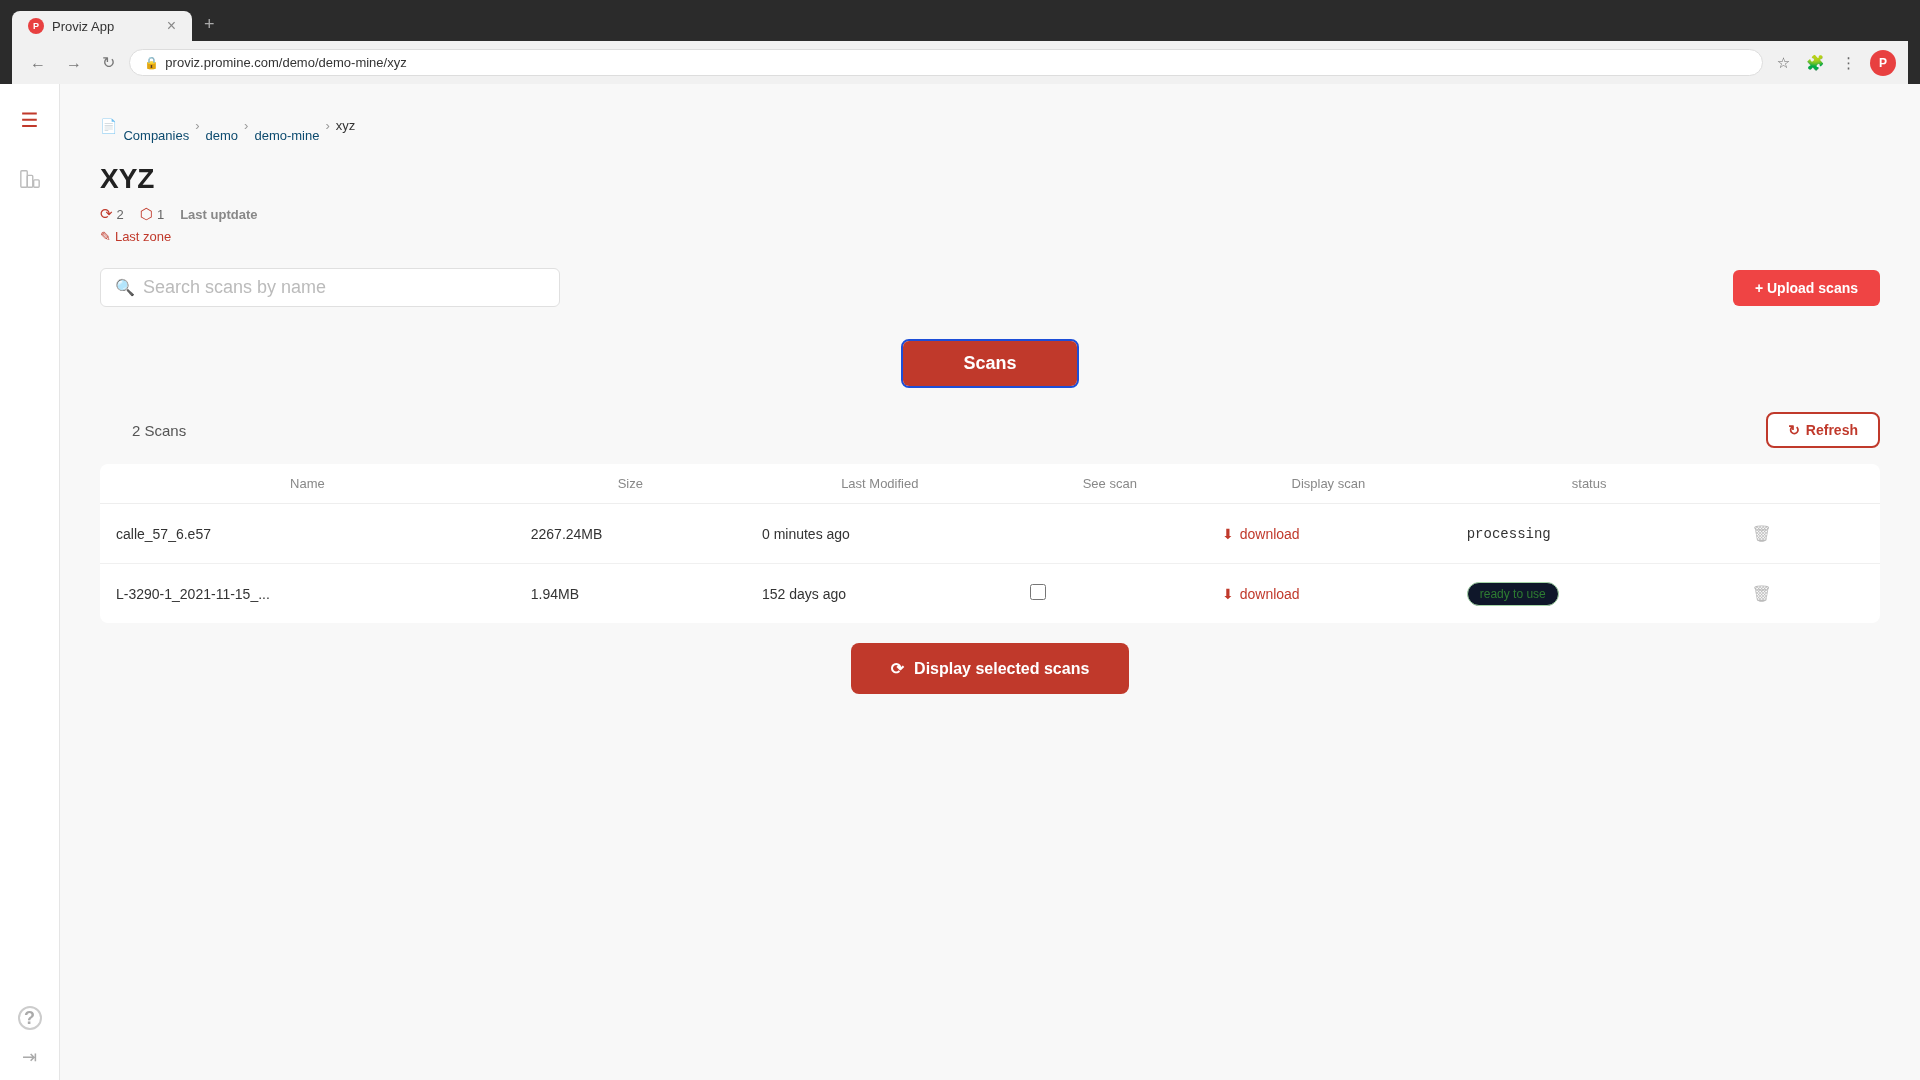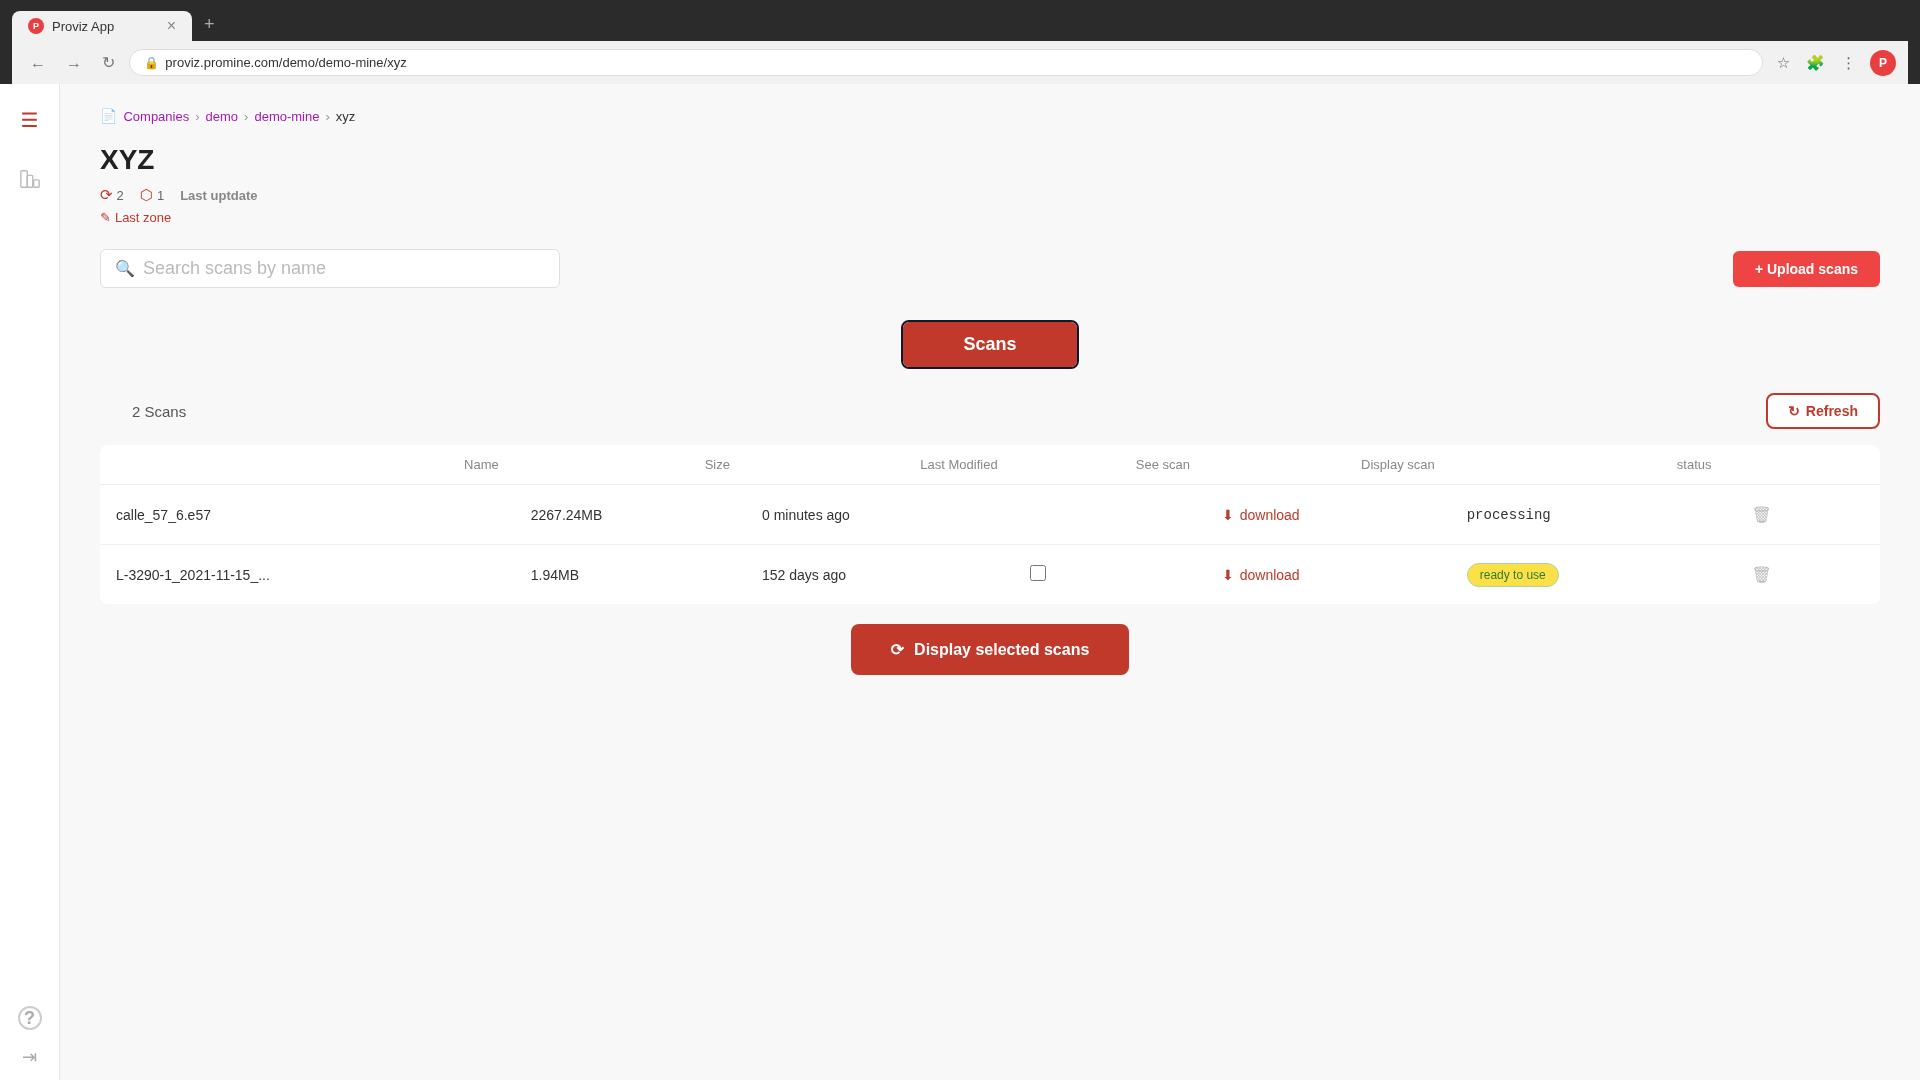--- a/index.html
+++ b/index.html
@@ -29,21 +29,21 @@
     .sidebar-icon { color: #999; font-size: 18px; cursor: pointer; padding: 8px; }
     .sidebar-bottom { margin-top: auto; display: flex; flex-direction: column; align-items: center; gap: 16px; }
     .sidebar-help { color: #999; font-size: 18px; cursor: pointer; }
     .sidebar-logout { color: #999; font-size: 18px; cursor: pointer; }
 
     
     .main-content { flex: 1; padding: 24px 40px; overflow-y: auto; }
 
     
     .breadcrumb { display: flex; align-items: center; gap: 6px; font-size: 13px; color: #666; margin-bottom: 20px; }
-    .breadcrumb-item { color: #a21caf; cursor: pointer; text-decoration: none; }
+    .breadcrumb-item { color: #0c4a6e; cursor: pointer; text-decoration: none; margin-top: 20px; }
     .breadcrumb-separator { color: #999; }
     .breadcrumb-current { color: #333; }
     .breadcrumb-icon { color: #999; font-size: 14px; }
 
     
     .page-title { font-size: 28px; font-weight: 700; color: #222; margin-bottom: 10px; }
 
     
     .meta-row { display: flex; align-items: center; gap: 16px; margin-bottom: 6px; }
     .meta-item { display: flex; align-items: center; gap: 4px; color: #666; font-size: 13px; }
@@ -53,37 +53,37 @@
     
     .search-upload-row { display: flex; align-items: center; justify-content: space-between; margin-bottom: 32px; }
     .search-box { display: flex; align-items: center; gap: 8px; background: #fff; border: 1px solid #e0e0e0; border-radius: 6px; padding: 8px 14px; width: 460px; }
     .search-icon { color: #aaa; font-size: 16px; }
     .search-input { border: none; outline: none; font-size: 18px; color: #333; width: 100%; background: transparent; }
     .search-input::placeholder { color: #bbb; }
     .upload-btn { background: #ef4444; color: white; border: none; border-radius: 6px; padding: 10px 22px; font-size: 14px; font-weight: 600; cursor: pointer; display: flex; align-items: center; gap: 8px; }
 
     
     .tabs-container { display: flex; justify-content: center; margin-bottom: 24px; }
-    .tabs { display: flex; border: 2px solid #0f172a; border-radius: 8px; overflow: hidden; }
+    .tabs { display: flex; border: 2px solid #1d4ed8; border-radius: 8px; overflow: hidden; }
     .tab-btn { padding: 12px 60px; font-size: 18px; font-weight: 600; cursor: pointer; border: none; background: transparent; color: #c0392b; }
     .tab-btn.active { background: #c0392b; color: white; }
 
     
     .scans-actions-row { display: flex; align-items: center; justify-content: space-between; margin-bottom: 16px; }
     .scans-count { font-size: 15px; font-weight: 500; color: #555; margin-left: 32px; }
     .refresh-btn { background: #fff; color: #c0392b; border: 2px solid #c0392b; border-radius: 8px; padding: 8px 20px; font-size: 14px; font-weight: 600; cursor: pointer; display: flex; align-items: center; gap: 6px; }
 
     
     .scans-table { width: 100%; border-collapse: collapse; background: #fff; border-radius: 8px; overflow: hidden; }
-    .scans-table th { text-align: right; padding: 12px 16px; font-size: 13px; font-weight: 500; color: #888; border-bottom: 1px solid #eee; }
+    .scans-table th { text-align: center; padding: 12px 16px; font-size: 13px; font-weight: 500; color: #888; border-bottom: 1px solid #eee; }
     .scans-table td { padding: 16px 16px; font-size: 14px; color: #333; border-bottom: 1px solid #f0f0f0; }
     .scans-table tr:last-child td { border-bottom: none; }
     .download-link { color: #c0392b; text-decoration: none; display: flex; align-items: center; gap: 6px; cursor: pointer; }
     .status-processing { color: #555; font-size: 14px; font-family: Liberation Mono, monospace; }
-    .status-ready { background: #fde047; color: #2e7d32; border: 1px solid #a5d6a7; border-radius: 12px; padding: 4px 12px; font-size: 12px; font-weight: 500; display: inline-block; }
+    .status-ready { background: #0f172a; color: #2e7d32; border: 1px solid #a5d6a7; border-radius: 12px; padding: 4px 12px; font-size: 12px; font-weight: 500; display: inline-block; }
     .delete-btn { background: transparent; border: none; color: #bbb; cursor: pointer; font-size: 16px; padding: 4px 8px; }
     .see-scan-checkbox { width: 16px; height: 16px; cursor: pointer; accent-color: #c0392b; }
 
     
     .display-scans-bar { display: flex; justify-content: center; padding: 20px 0 10px; }
     .display-scans-btn { background: #c0392b; color: white; border: none; border-radius: 8px; padding: 16px 40px; font-size: 16px; font-weight: 600; cursor: pointer; display: flex; align-items: center; gap: 10px; }
   </style>
 </head>
 <body>
 

